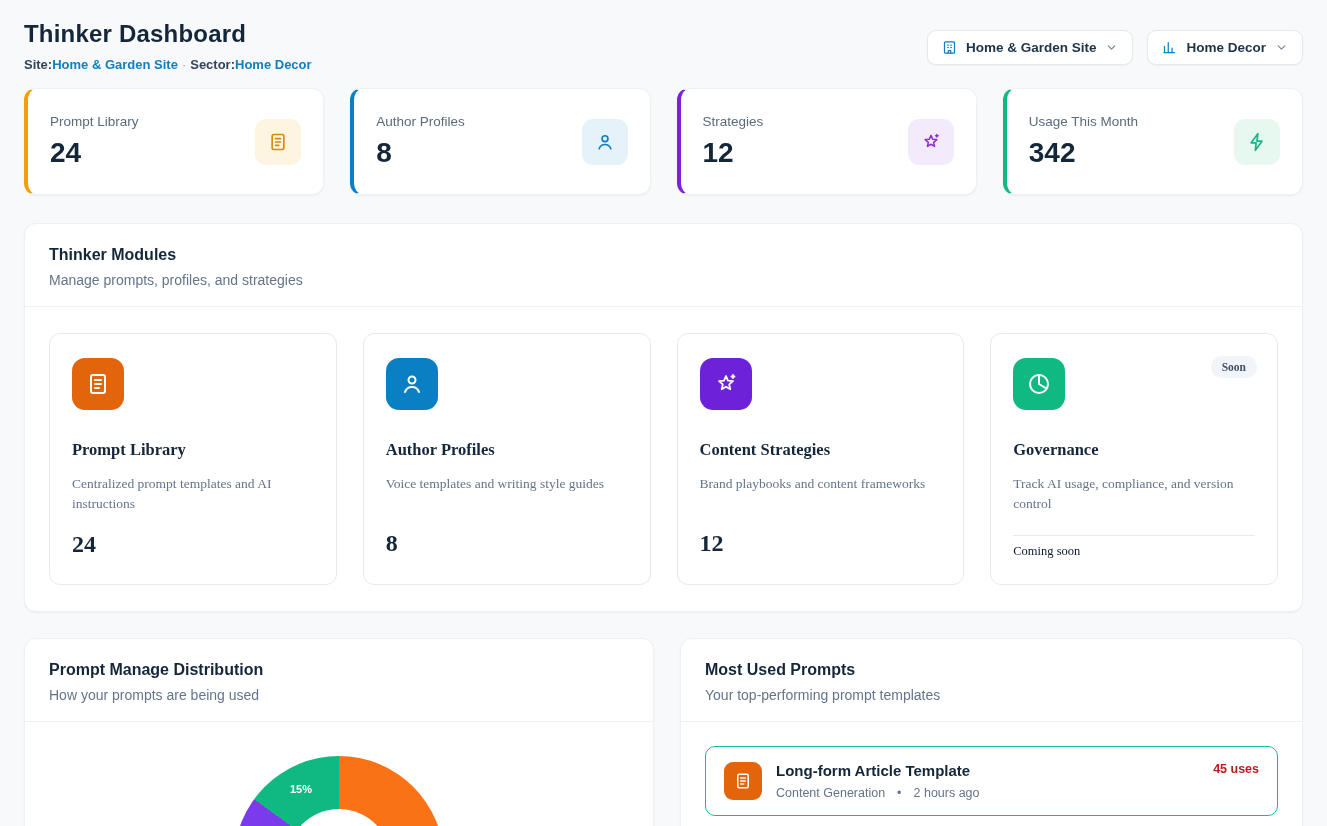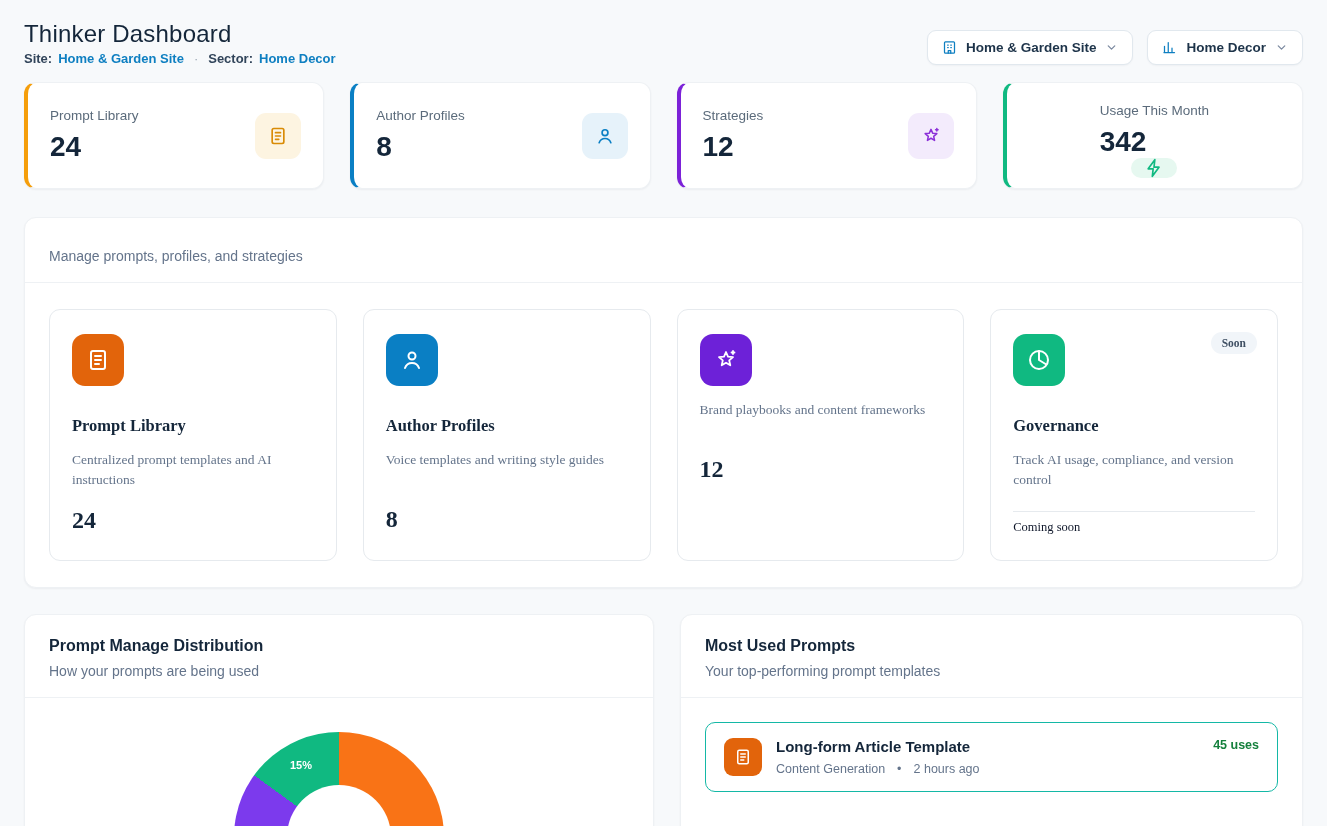--- a/index.html
+++ b/index.html
@@ -6,22 +6,22 @@
   html,body { width:1327px; height:826px; overflow:hidden; }
   body {
     font-family:"Liberation Sans", sans-serif;
     background:#f7f9fb;
     color:#16283c;
   }
   .page { padding:20px 24px; }
 
   
   .header { display:flex; justify-content:space-between; align-items:flex-start; }
-  .page-title { font-size:24px; font-weight:400; color:#14263a; letter-spacing:.2px; }
-  .meta-row { margin-top:3px; font-size:13px; display:flex; align-items:flex-start; gap:6px; color:#31445a; font-weight:700; }
+  .page-title { font-size:24px; font-weight:700; color:#14263a; letter-spacing:.2px; }
+  .meta-row { margin-top:9px; font-size:13px; display:flex; align-items:flex-start; color:#31445a; font-weight:700; }
   .meta-row a { color:#0e7fc1; text-decoration:none; font-weight:700; cursor:pointer; }
   .meta-dot { color:#9aa7b4; font-weight:400; margin:0 4px; }
   .header-actions { display:flex; gap:14px; margin-top:10px; }
   .selector-btn {
     display:flex; align-items:center; gap:9px;
     background:#fff; border:1px solid #e1e8ee; border-radius:9px;
     padding:9px 14px; font-size:13.5px; font-weight:700; color:#1d3349;
     box-shadow:0 1px 2px rgba(16,24,40,.04); cursor:pointer;
   }
   .selector-btn .btn-icon { color:#0e7fc1; display:flex; }
@@ -31,21 +31,21 @@
   .stats-row { display:flex; gap:26px; margin-top:16px; }
   .stat-card {
     flex:1; background:#fff; border-radius:12px; height:107px;
     border:1px solid #eef1f4; border-left-width:4px; border-left-style:solid;
     box-shadow:0 1px 2px rgba(16,24,40,.05);
     padding:20px 22px; display:flex; justify-content:space-between; align-items:center;
   }
   .stat-card.orange { border-left-color:#f59e0b; }
   .stat-card.blue   { border-left-color:#0a7fc4; }
   .stat-card.purple { border-left-color:#7c22d8; }
-  .stat-card.green  { border-left-color:#10b981;flex-direction:column; }
+  .stat-card.green  { border-left-color:#10b981; }
   .stat-label { font-size:13.5px; color:#5b6b7b; }
   .stat-value { font-size:28px; font-weight:800; color:#14263a; margin-top:8px; }
   .stat-icon-box {
     width:46px; height:46px; border-radius:11px;
     display:flex; align-items:center; justify-content:center;
   }
   .stat-icon-box.orange { background:#fdf4e1; color:#d98b06; }
   .stat-icon-box.blue   { background:#e6f2fa; color:#0a7fc4; }
   .stat-icon-box.purple { background:#f3ebfc; color:#8b2fd8; }
   .stat-icon-box.green  { background:#e6f8f0; color:#10b981; }
@@ -109,21 +109,21 @@
     border:1px solid #14b8a6; border-radius:10px; padding:15px 18px; cursor:pointer;
     background:#fff;
   }
   .prompt-item-icon {
     width:38px; height:38px; border-radius:9px; background:#e2640b; color:#fff;
     display:flex; align-items:center; justify-content:center; flex:none;
   }
   .prompt-item-main { flex:1; }
   .prompt-item-title { font-size:15px; font-weight:800; color:#14263a; }
   .prompt-item-meta { display:flex; align-items:center; gap:12px; margin-top:7px; font-size:12.5px; color:#64748b; }
-  .prompt-item-uses { font-size:12.5px; font-weight:800; color:#15803d; }
+  .prompt-item-uses { font-size:12.5px; font-weight:800; color:#b91c1c; }
 </style>
 </head>
 <body>
 
 <div class="page">
 
   <div class="header">
     <div>
       <div class="page-title">Thinker Dashboard</div>
       <div class="meta-row">
@@ -214,20 +214,21 @@
       <div class="stat-icon-box green">
         <svg width="20" height="20" viewBox="0 0 24 24" fill="none" stroke="currentColor" stroke-width="2" stroke-linecap="round" stroke-linejoin="round">
             <path d="M13 2L5 13h6l-1 9 8-11h-6z"></path>
           </svg>
       </div>
     </div>
   </div>
 
   <div class="modules-card">
     <div class="card-head">
+      <div class="card-title">Thinker Modules</div>
       <div class="card-sub">Manage prompts, profiles, and strategies</div>
     </div>
     <div class="modules-grid">
 
       <div class="module-tile">
         <div class="module-icon orange">
           <svg width="24" height="24" viewBox="0 0 24 24" fill="none" stroke="currentColor" stroke-width="2" stroke-linecap="round" stroke-linejoin="round">
               <rect x="5" y="3" width="14" height="18" rx="2"></rect>
               <path d="M9 8h6M9 12h6M9 16h4"></path>
             </svg>
@@ -249,20 +250,21 @@
         <div class="module-count">8</div>
       </div>
 
       <div class="module-tile">
         <div class="module-icon purple">
           <svg width="24" height="24" viewBox="0 0 24 24" fill="none" stroke="currentColor" stroke-width="1.8" stroke-linecap="round" stroke-linejoin="round">
               <path d="M12 4l2 4.6 5 .5-3.8 3.3 1.1 4.9L12 14.7 7.7 17.3l1.1-4.9L5 9.1l5-.5z"></path>
               <path d="M19 3v3M17.5 4.5h3"></path>
             </svg>
         </div>
+        <div class="module-title">Content Strategies</div>
         <div class="module-desc">Brand playbooks and content frameworks</div>
         <div class="module-count">12</div>
       </div>
 
       <div class="module-tile">
         <span class="soon-badge">Soon</span>
         <div class="module-icon green">
           <svg width="24" height="24" viewBox="0 0 24 24" fill="none" stroke="currentColor" stroke-width="2" stroke-linecap="round" stroke-linejoin="round">
               <circle cx="12" cy="12" r="9"></circle>
               <path d="M12 3v9l6.5 4"></path>

